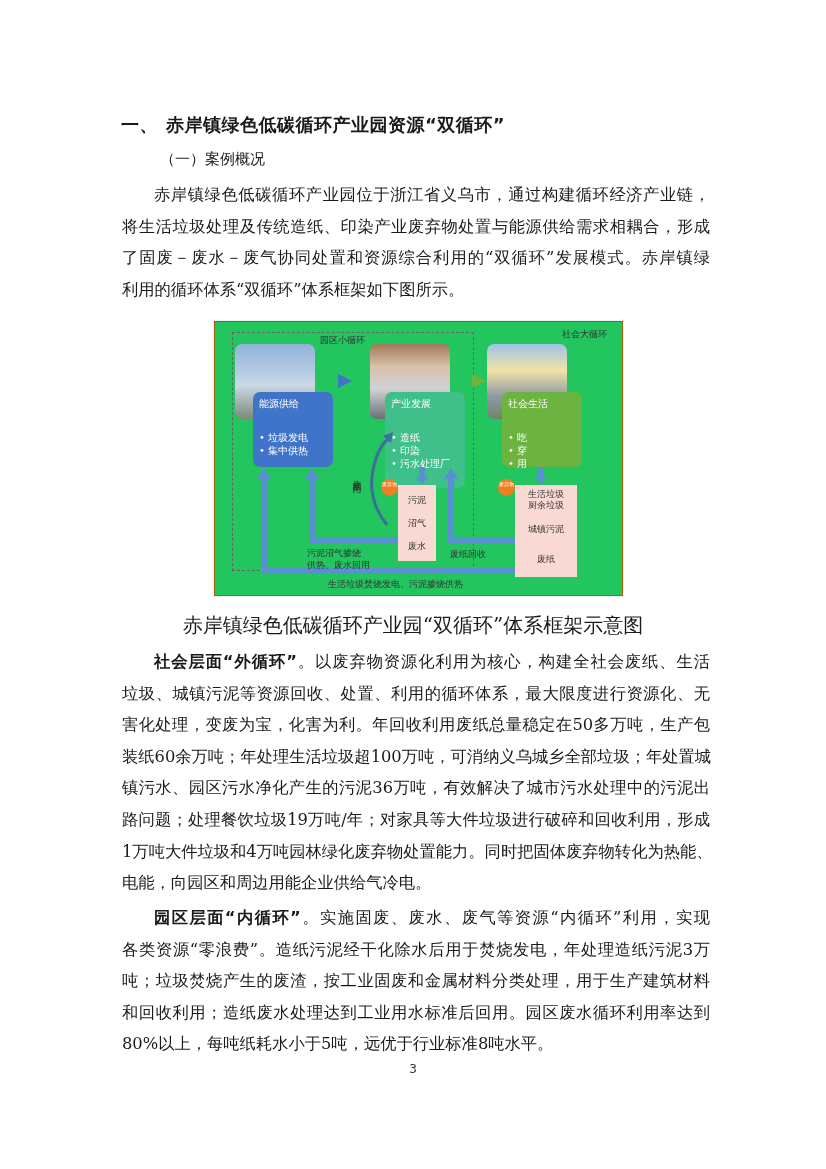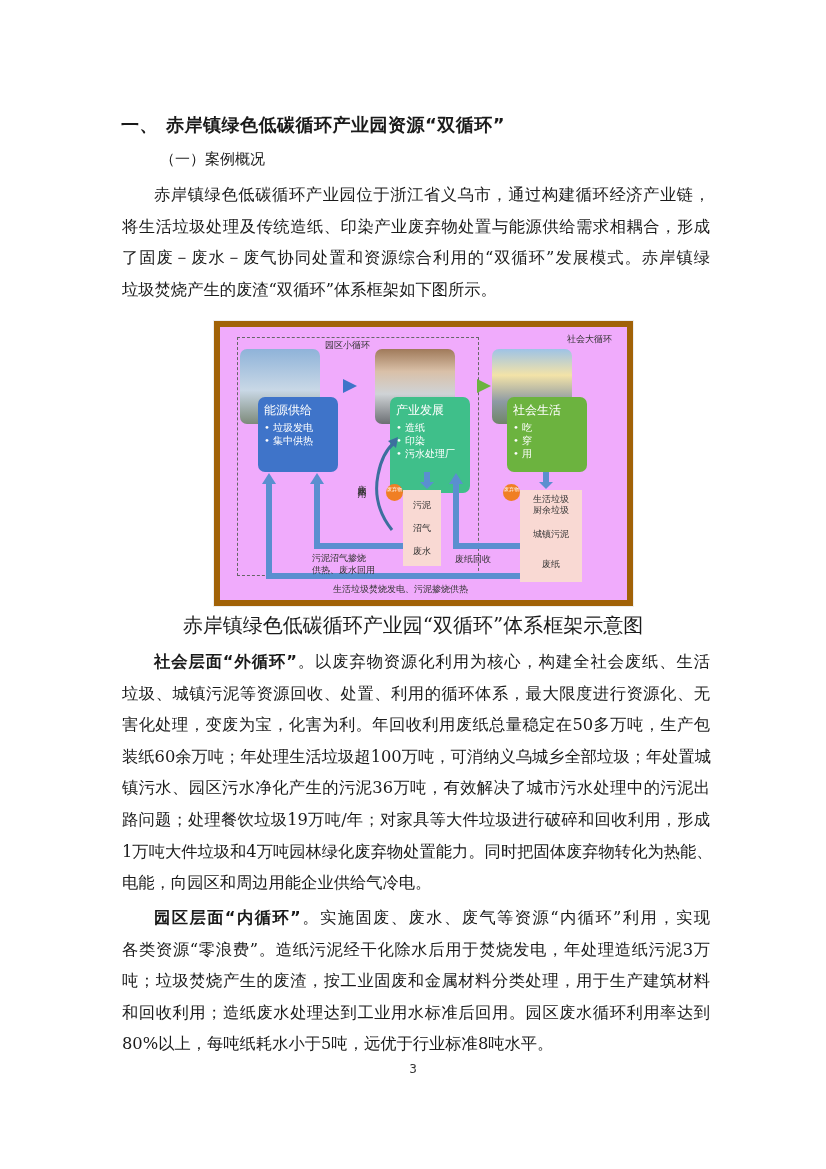--- a/index.html
+++ b/index.html
@@ -8,46 +8,46 @@
   .h1 .num{font-weight:bold;margin-right:8px;}
   .h2{position:absolute;left:160px;top:150px;font-size:15px;white-space:nowrap;}
   .para{position:absolute;left:122px;width:588px;font-size:16.3px;line-height:31.6px;text-align:justify;}
   .line{display:block;white-space:nowrap;height:31.6px;text-align-last:justify;text-align:justify;}
   .line.last{text-align-last:left;}
   .line.indent{padding-left:32px;}
   b.lead{font-family:"DejaVu Sans","Liberation Sans",sans-serif;font-weight:bold;}
   .caption{position:absolute;left:0;width:826px;top:612px;text-align:center;font-size:20px;}
   .pagenum{position:absolute;left:0;width:826px;top:1062px;text-align:center;font-size:12px;font-family:"DejaVu Sans","Liberation Sans",sans-serif;color:#333;}
   
-  .diagram{position:absolute;left:214px;top:321px;width:407px;height:273px;background:#f0abfc;border:6px solid #a16207;box-shadow:0 0 0 1px #eee;font-family:"DejaVu Serif","Liberation Serif",serif;}
+  .diagram{position:absolute;left:214px;top:321px;width:407px;height:273px;background:#22c55e;border:1px solid #a16207;box-shadow:0 0 0 1px #eee;font-family:"DejaVu Serif","Liberation Serif",serif;}
   .dash{position:absolute;border:1px dashed #666;}
   .dtitle{position:absolute;font-size:9px;color:#333;white-space:nowrap;}
   .photo{position:absolute;border-radius:7px;}
   .box{position:absolute;border-radius:7px;color:#fff;padding:5px 6px;box-sizing:border-box;}
-  .box .bt{font-size:12px;display:block;margin-bottom:2px;}
+  .box .bt{font-size:10px;display:block;margin-bottom:20px;}
   .box .bi{font-size:10px;display:block;line-height:13px;}
   .pink{position:absolute;background:#f9d9d3;font-size:9px;color:#333;text-align:center;}
   .orange{position:absolute;width:17px;height:17px;border-radius:50%;background:#f07f24;color:#fff;font-size:5px;line-height:8px;text-align:center;}
   .bar{position:absolute;background:#5a8fd0;}
   .vlabel{position:absolute;font-size:9px;color:#333;writing-mode:vertical-rl;letter-spacing:2px;}
   .lbl{position:absolute;font-size:9px;color:#333;white-space:nowrap;line-height:12px;}
 </style>
 </head>
 <body>
 
 <div class="h1">
   <span class="num">一、</span><span>赤岸镇绿色低碳循环产业园资源“双循环”</span>
 </div>
 <div class="h2">（一）案例概况</div>
 
 <div class="para" style="top:179px;">
   <span class="line indent">赤岸镇绿色低碳循环产业园位于浙江省义乌市，通过构建循环经济产业链，</span>
   <span class="line">将生活垃圾处理及传统造纸、印染产业废弃物处置与能源供给需求相耦合，形成</span>
   <span class="line">了固废－废水－废气协同处置和资源综合利用的“双循环”发展模式。赤岸镇绿</span>
-  <span class="line last">垃圾焚烧产生的废渣“双循环”体系框架如下图所示。</span>
+  <span class="line last">利用的循环体系“双循环”体系框架如下图所示。</span>
 </div>
 
 <div class="diagram">
   <div class="dash" style="left:17px;top:10px;width:240px;height:237px;"></div>
   <div class="dtitle" style="left:105px;top:12px;">园区小循环</div>
   <div class="dtitle" style="left:347px;top:6px;">社会大循环</div>
 
   <div class="photo" style="left:20px;top:22px;width:80px;height:75px;background:linear-gradient(180deg,#8fb3d9 0%,#c9d8e6 55%,#7d8a7a 100%);"></div>
   <div class="photo" style="left:155px;top:22px;width:80px;height:75px;background:linear-gradient(180deg,#a07a5a 0%,#d9c0a8 30%,#cfd3d6 60%,#6b6f73 100%);"></div>
   <div class="photo" style="left:272px;top:22px;width:80px;height:75px;background:linear-gradient(180deg,#9ec3e6 0%,#f3e3a8 35%,#8e9aa3 70%,#6f8568 100%);"></div>

